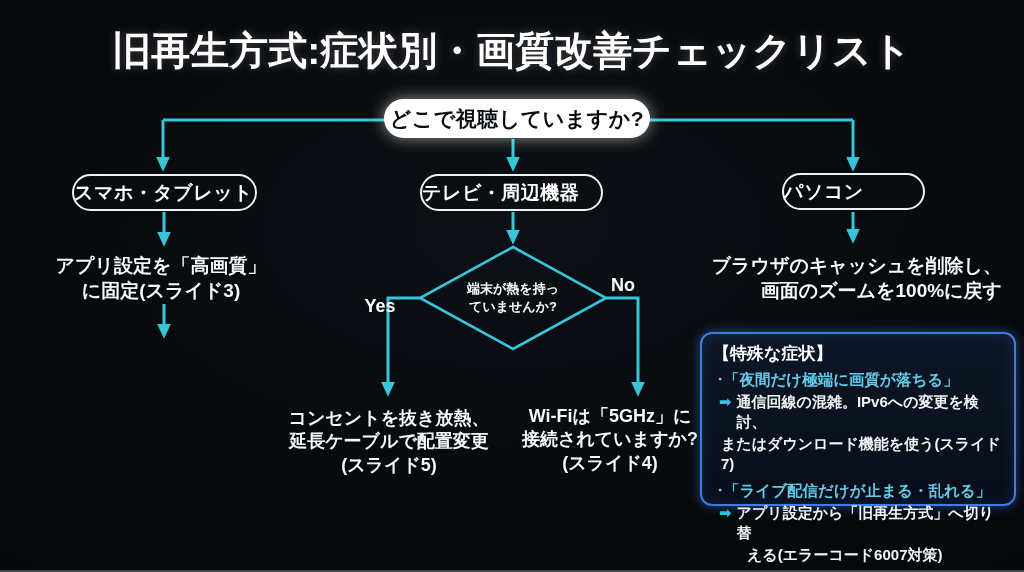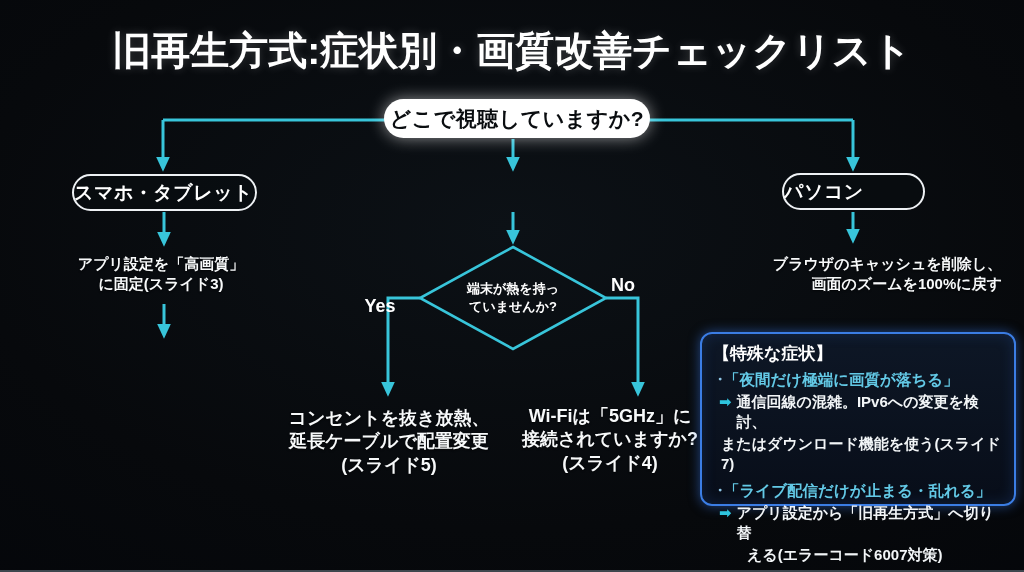--- a/index.html
+++ b/index.html
@@ -33,21 +33,21 @@
     background:rgba(10,14,18,.35);
     display:flex;align-items:center;justify-content:flex-start;
     font-size:19px;font-weight:800;color:#ffffff;letter-spacing:.5px;
     box-sizing:border-box;
   }
   .pill-smartphone{left:72px;top:174px;width:185px;}
   .pill-tv{left:420px;top:174px;width:183px;}
   .pill-pc{left:782px;top:173px;width:143px;}
 
   .node-text{
-    font-size:15px;font-weight:800;line-height:1.3;color:#f7f9fa;
+    font-size:19px;font-weight:800;line-height:1.3;color:#f7f9fa;
     text-shadow:0 1px 2px rgba(0,0,0,.6);
   }
   .t-app{left:161px;top:254px;width:260px;}
   .t-android{left:164px;top:343px;width:280px;}
   .t-unplug{left:389px;top:407px;width:270px;font-size:18px;}
   .t-wifi{left:610px;top:405px;width:240px;font-size:18px;}
   .t-browser{left:852px;top:254px;width:300px;text-align:right;}
 
   .diamond-label{
     left:513px;top:298px;transform:translate(-50%,-50%);
@@ -108,20 +108,23 @@
 
   <div class="abs ctr slide-title">旧再生方式:症状別・画質改善チェックリスト</div>
 
   <div class="abs pill-root">
     <span>どこで視聴していますか?</span>
   </div>
 
   <div class="abs pill pill-smartphone">
     <span>スマホ・タブレット</span>
   </div>
+  <div class="abs pill pill-tv">
+    <span>テレビ・周辺機器</span>
+  </div>
   <div class="abs pill pill-pc">
     <span>パソコン</span>
   </div>
 
   <div class="abs ctr node-text ml t-app">アプリ設定を「高画質」
 に固定(スライド3)</div>
 
   <div class="abs diamond-label ml">端末が熱を持っ
 ていませんか?</div>
   <div class="abs ctr yes-label">Yes</div>

